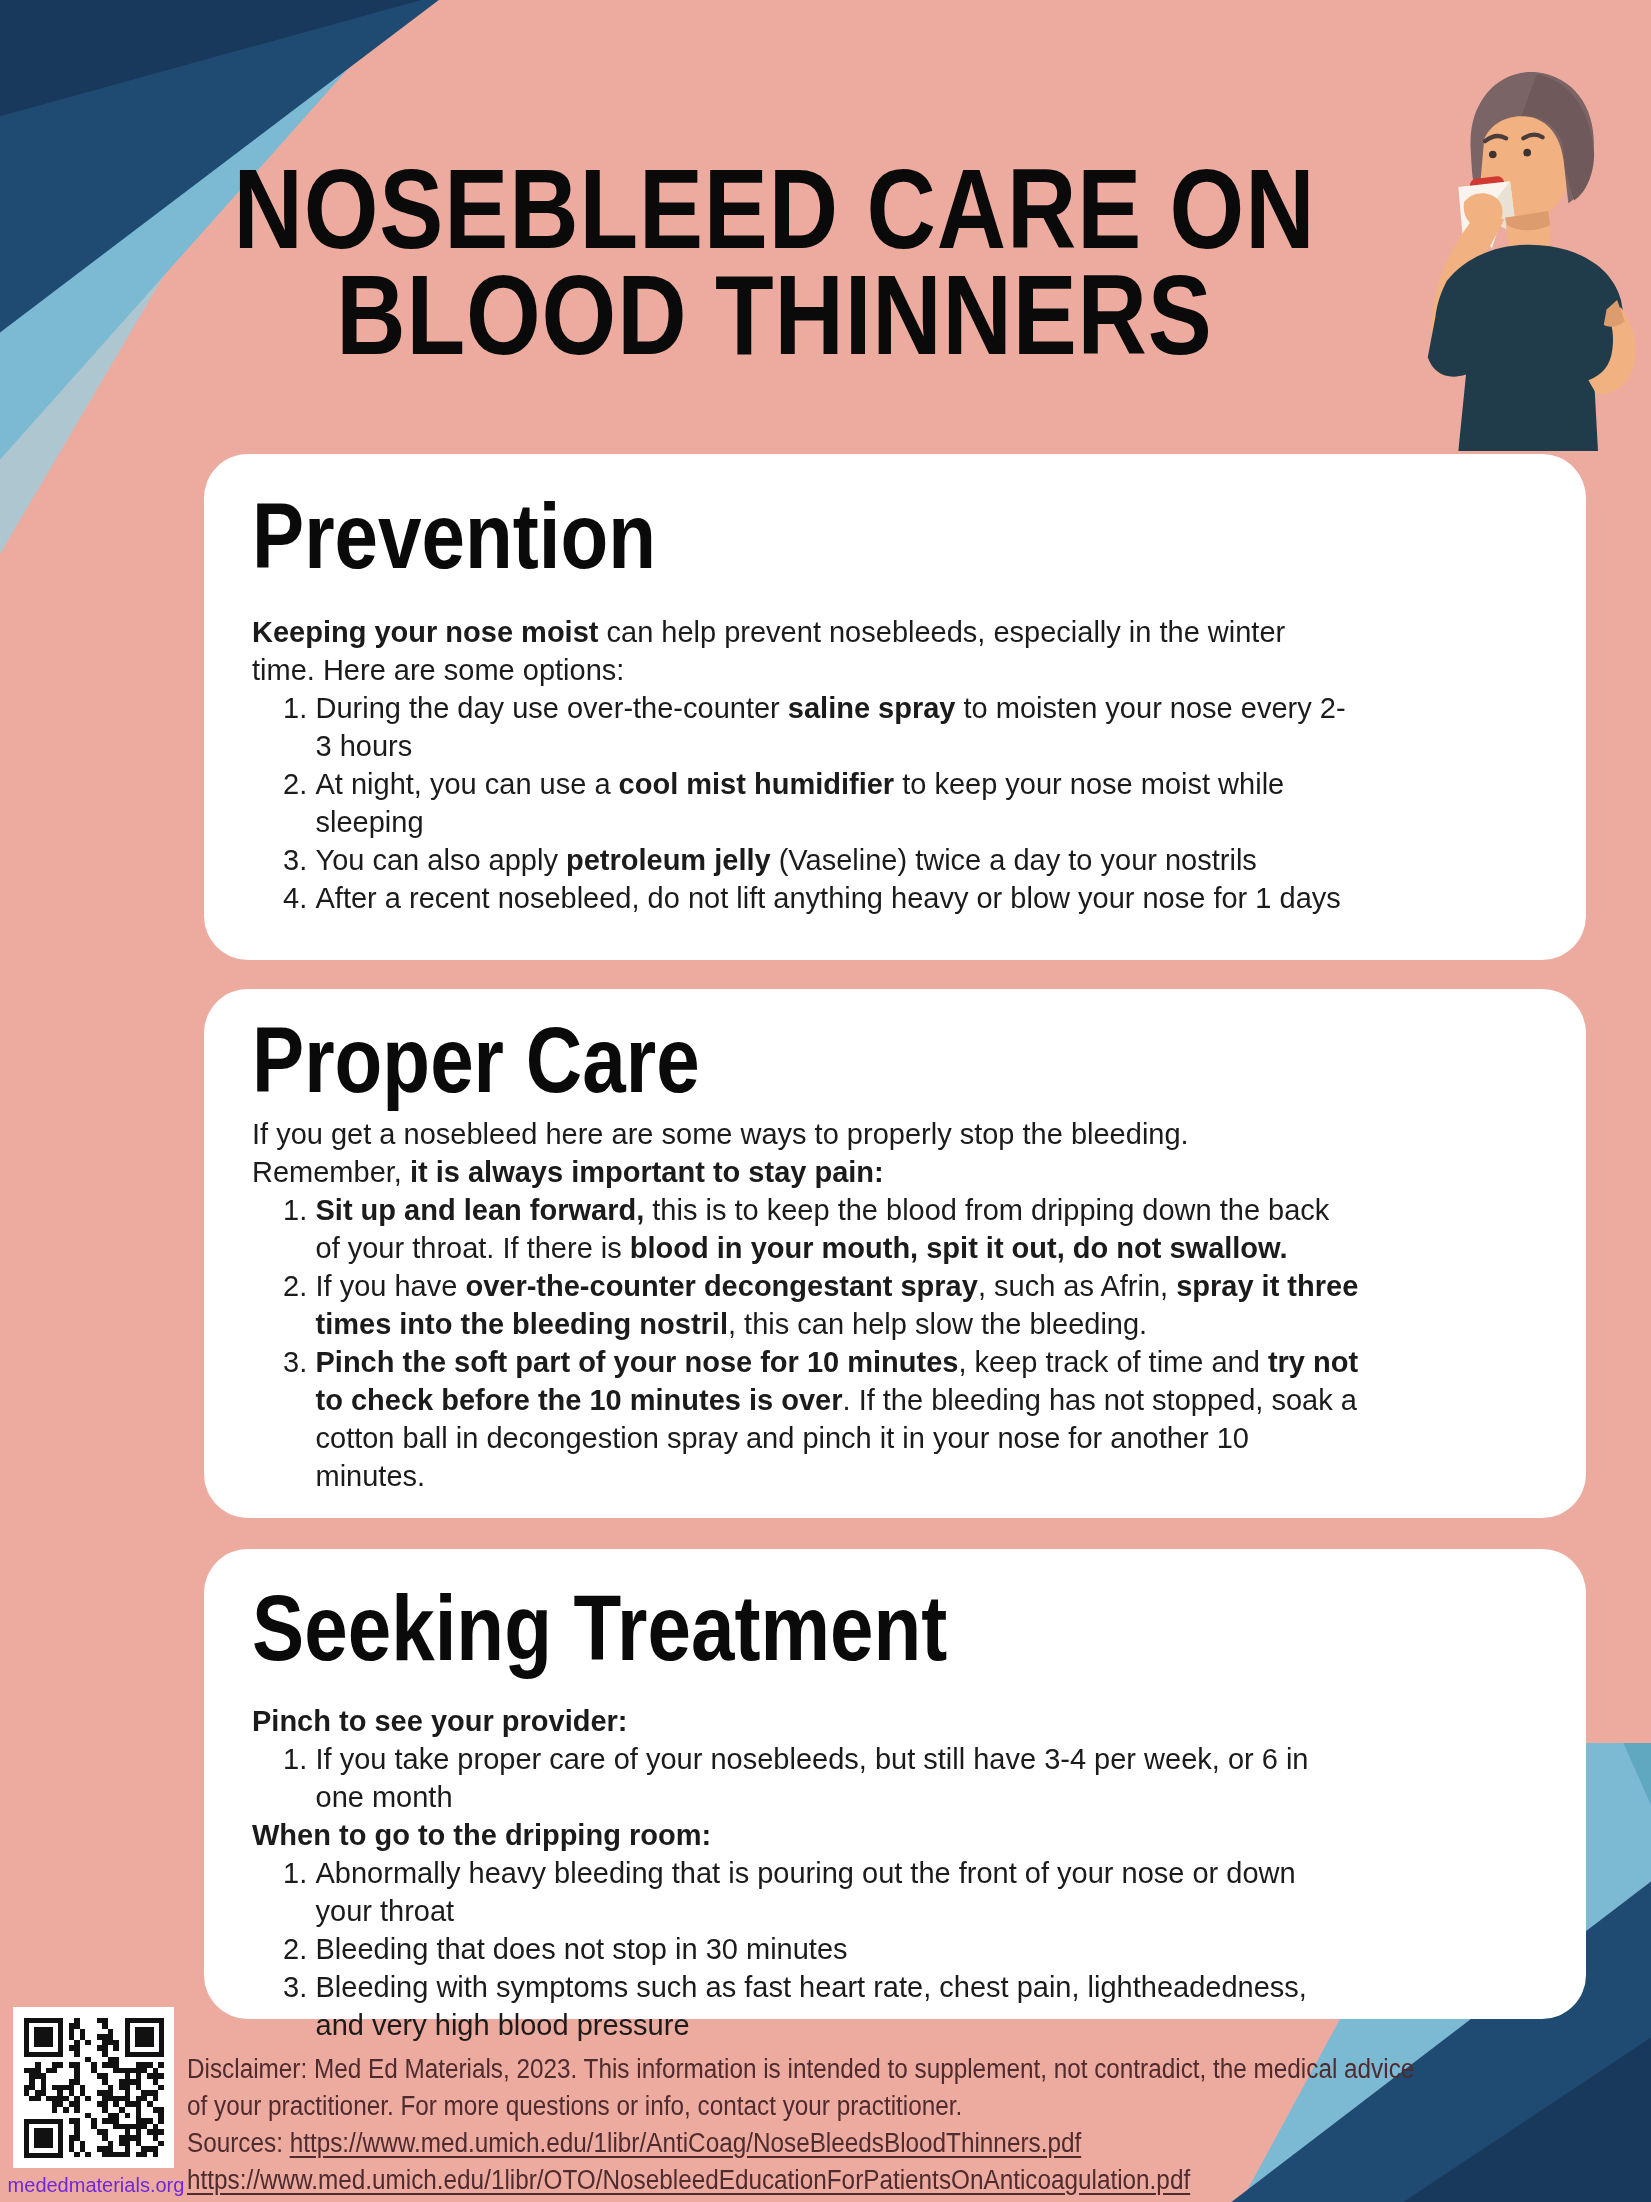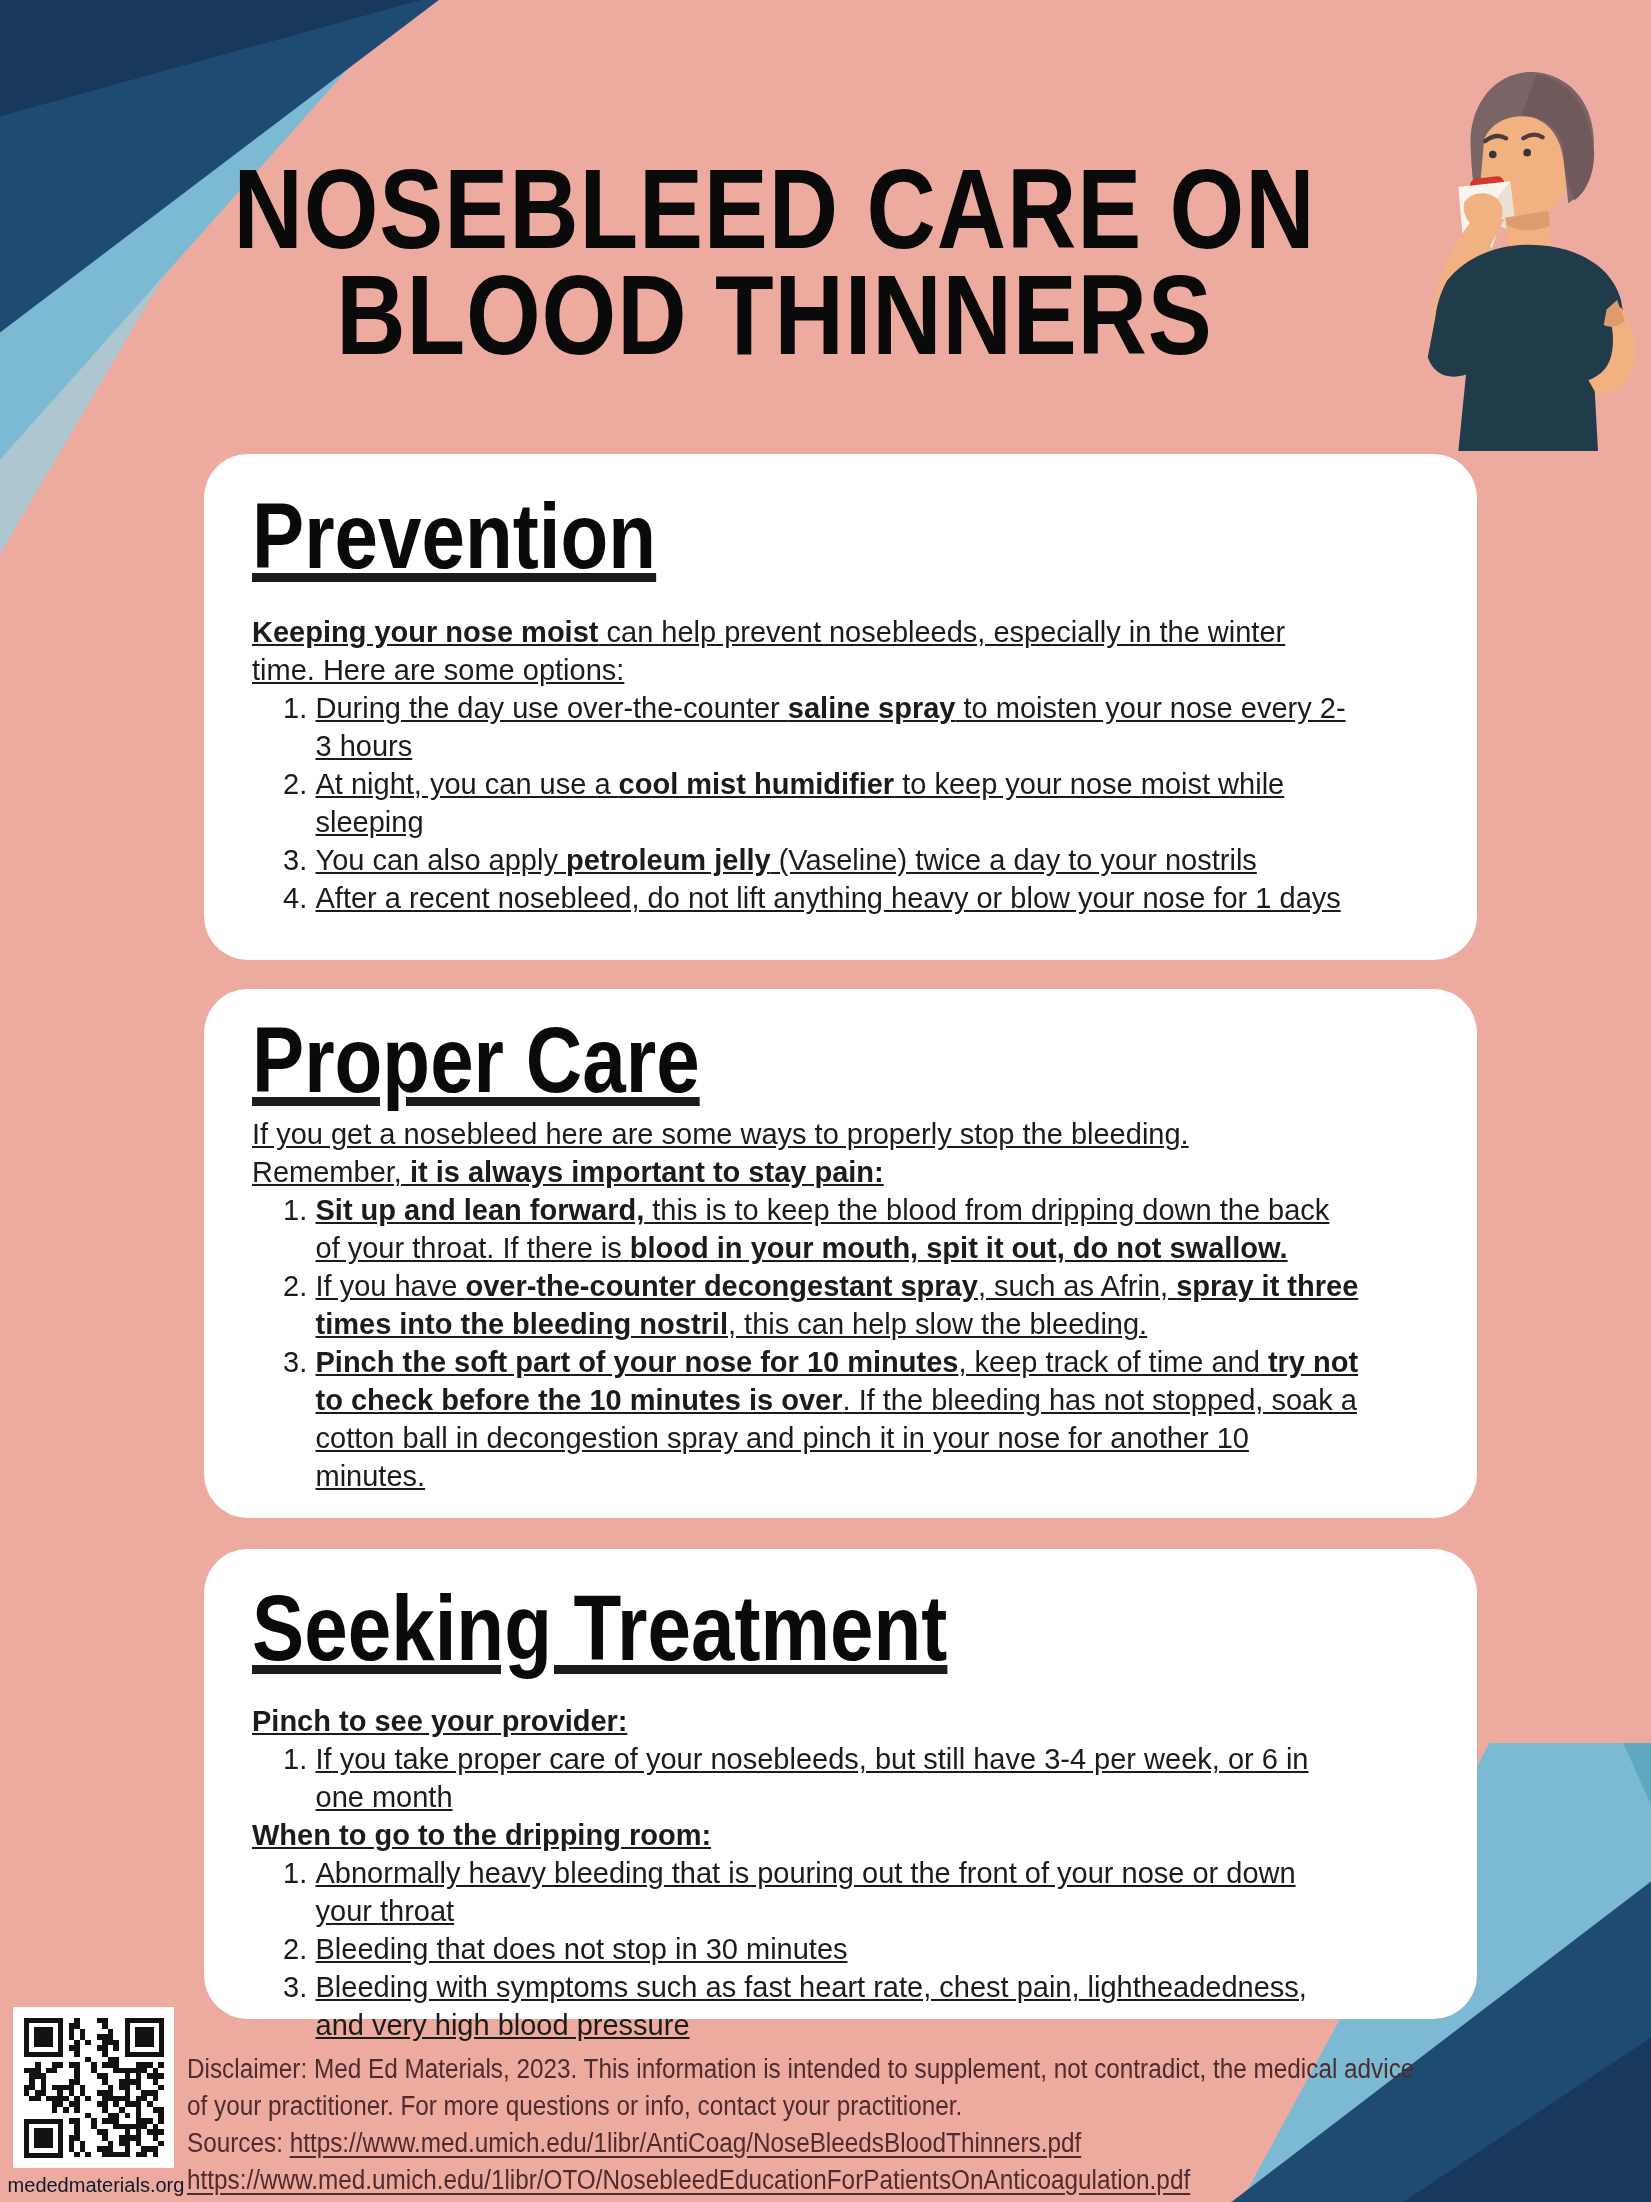--- a/index.html
+++ b/index.html
@@ -27,24 +27,23 @@
   .title{
     position:absolute; left:134px; top:80px; width:1281px;
     text-align:center; color:#0a0a0a; font-weight:800;
     font-size:113px; line-height:106px; letter-spacing:1px;
     transform:scaleX(.85); transform-origin:50% 0;
   }
   
   .man{position:absolute; left:1378px; top:57px; width:264px; height:394px;}
   
   .card{
-    position:absolute; left:204px; width:1273px; background:#fff;
+    position:absolute; left:204px; width:1382px; background:#fff;
     border-radius:44px; box-sizing:border-box; padding:0 48px;
     color:#1b1b1b;
-    text-decoration:underline;
   }
   .card.c0{top:454px;  height:506px;}
   .card.c1{top:989px; height:529px;}
   .card.c2{top:1549px; height:470px;}
   .card h2{
     margin:0; color:#0a0a0a; font-size:92px; line-height:1.02; font-weight:800;
     transform:scaleX(.85); transform-origin:0 50%; white-space:nowrap;
   }
   .card.c0 h2{padding-top:36px; margin-bottom:29px;}
   .card.c1 h2{padding-top:25px; margin-bottom:7.6px;}
@@ -67,21 +66,21 @@
   .qr-inner{position:relative; width:140px; height:140px;}
   .qr-grid{
     position:absolute; inset:0; display:grid;
     grid-template-columns:repeat(25,1fr); grid-template-rows:repeat(25,1fr);
   }
   .qr-grid i{background:#111;}
   .finder{position:absolute; width:39px; height:39px; border:5.7px solid #111; box-sizing:border-box;}
   .finder::after{content:""; position:absolute; inset:4.8px; background:#111;}
   .f-tl{left:0;top:0;} .f-tr{right:0;top:0;} .f-bl{left:0;bottom:0;}
   .qr-caption{
-    position:absolute; left:7.6px; top:2174px; font-size:20px; color:#0f172a;
+    position:absolute; left:7.6px; top:2174px; font-size:20px; color:#6d28d9;
   }
   .footer-text{
     position:absolute; left:187px; top:2051px; width:1472px;
     color:#4d2b2e; font-size:27px; line-height:37px;
     transform:scaleX(.9); transform-origin:0 0;
   }
   .src-link{text-decoration:underline; text-underline-offset:3.8px; cursor:pointer;}
 </style>
 </head>
 <body>

